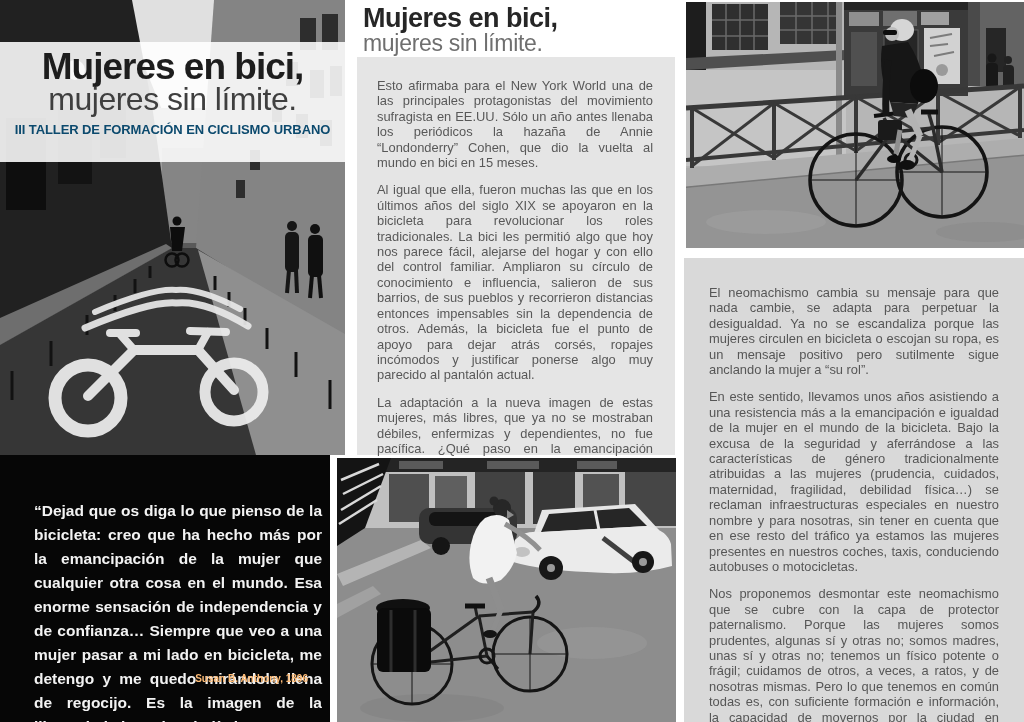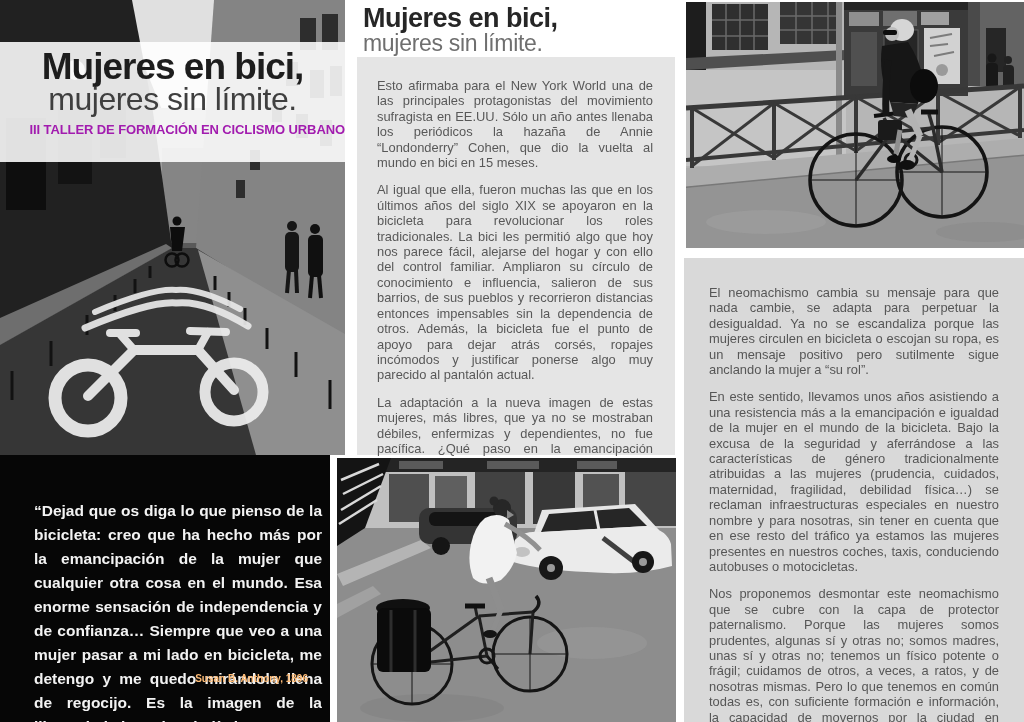--- a/index.html
+++ b/index.html
@@ -11,21 +11,21 @@
   svg{display:block;}
 
   
   .photo-left{left:0;top:0;width:345px;height:455px;}
   .title-overlay{
     left:0;top:42px;width:345px;height:120px;
     background:rgba(255,255,255,0.88);text-align:center;
   }
   .main-title{margin:6px 0 0;font-size:37px;line-height:1.02;font-weight:bold;color:#1d1d1d;letter-spacing:-1px;}
   .main-subtitle{margin:-3px 0 0;font-size:32px;line-height:1.02;font-weight:normal;color:#3f3f3f;letter-spacing:-0.5px;}
-  .tagline{margin:7px 0 0;font-size:13px;font-weight:bold;color:#a21caf;letter-spacing:-0.1px;text-align:right;}
+  .tagline{margin:7px 0 0;font-size:13px;font-weight:bold;color:#0c4a6e;letter-spacing:-0.1px;}
 
   .quote-box{left:0;top:455px;width:330px;height:267px;background:#060606;}
   .quote-text{
     position:absolute;left:34px;top:44px;width:288px;
     color:#f3f3f3;font-size:15.5px;font-weight:bold;line-height:24px;text-align:justify;
   }
   .quote-attr{
     position:absolute;right:22px;top:218px;
     color:#fdba74;font-size:10px;font-weight:bold;
   }

